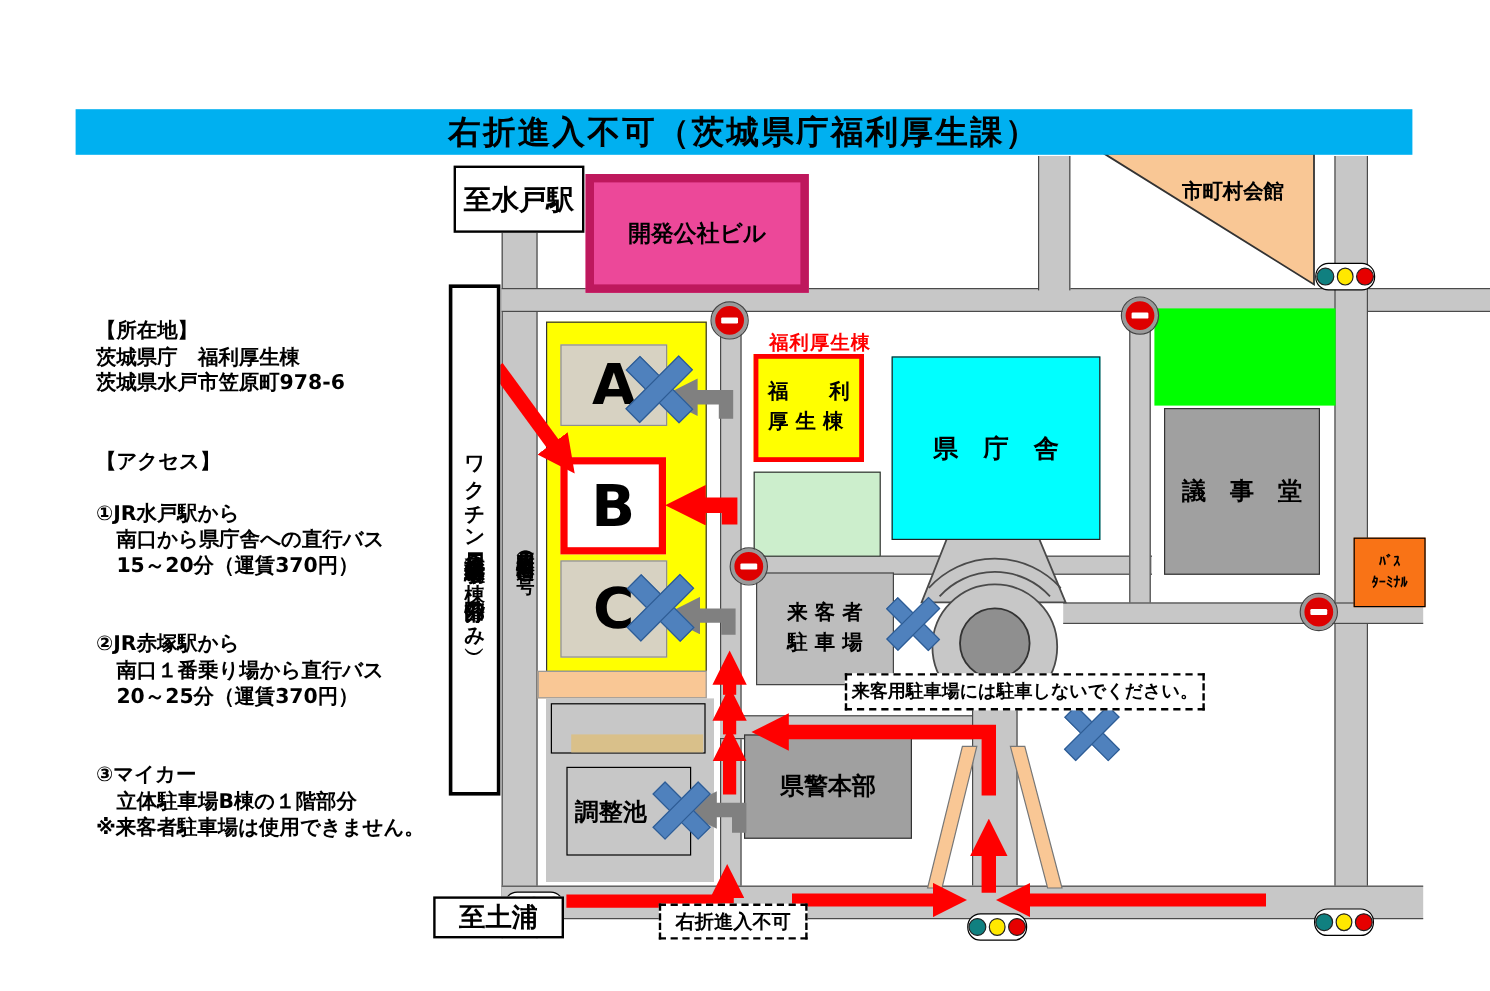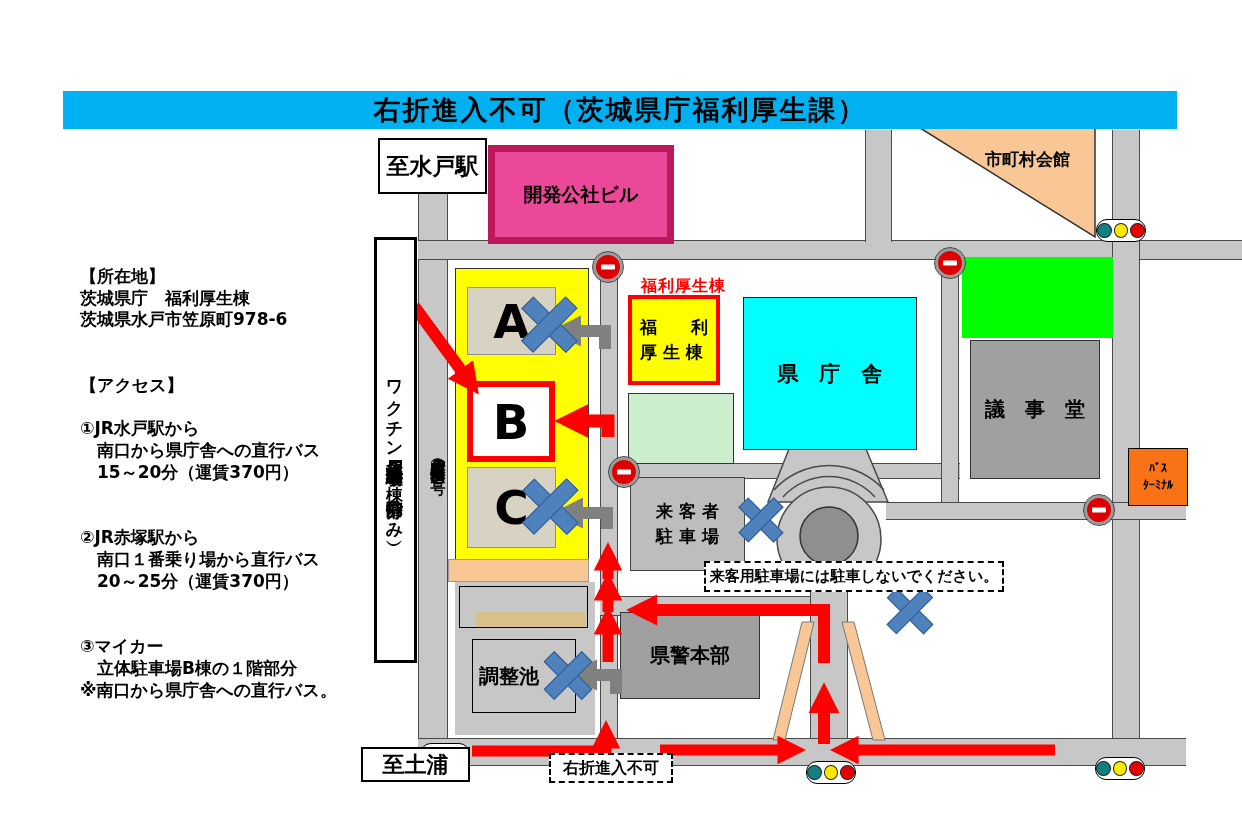--- a/index.html
+++ b/index.html
@@ -82,21 +82,21 @@
 茨城県水戸市笠原町978-6</div>
     <div class="blk tight">【アクセス】</div>
     <div class="blk">①JR水戸駅から
 　南口から県庁舎への直行バス
 　15～20分（運賃370円）</div>
     <div class="blk">②JR赤塚駅から
 　南口１番乗り場から直行バス
 　20～25分（運賃370円）</div>
     <div class="blk">③マイカー
 　立体駐車場B棟の１階部分
-※南口から県庁舎への直行バス。</div>
+※来客者駐車場は使用できません。</div>
   </div>
 
   <div class="abs road v" style="left:418px;top:180px;width:28px;height:602px;"></div>
   <div class="abs road h" style="left:418px;top:240px;width:824px;height:18px;"></div>
   <div class="abs road v" style="left:865px;top:130px;width:25px;height:112px;"></div>
   <div class="abs road v" style="left:1112px;top:130px;width:26px;height:632px;"></div>
   <div class="abs road v" style="left:600px;top:258px;width:16px;height:504px;"></div>
   <div class="abs road h" style="left:616px;top:463px;width:344px;height:14px;"></div>
   <div class="abs road v" style="left:941px;top:258px;width:16px;height:252px;"></div>
   <div class="abs road h" style="left:886px;top:502px;width:300px;height:16px;"></div>

